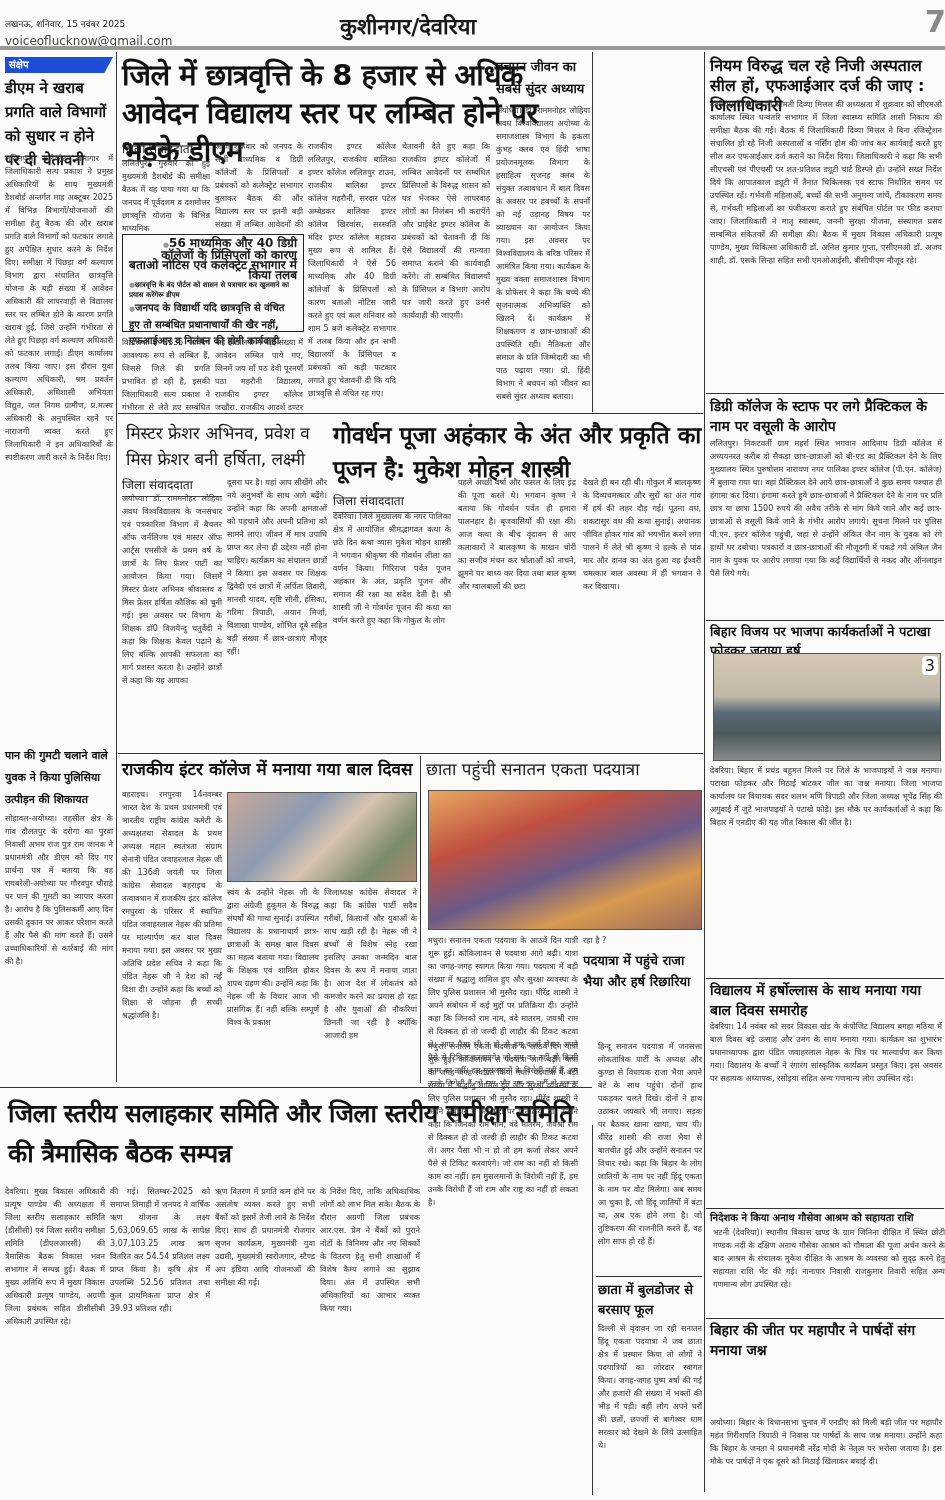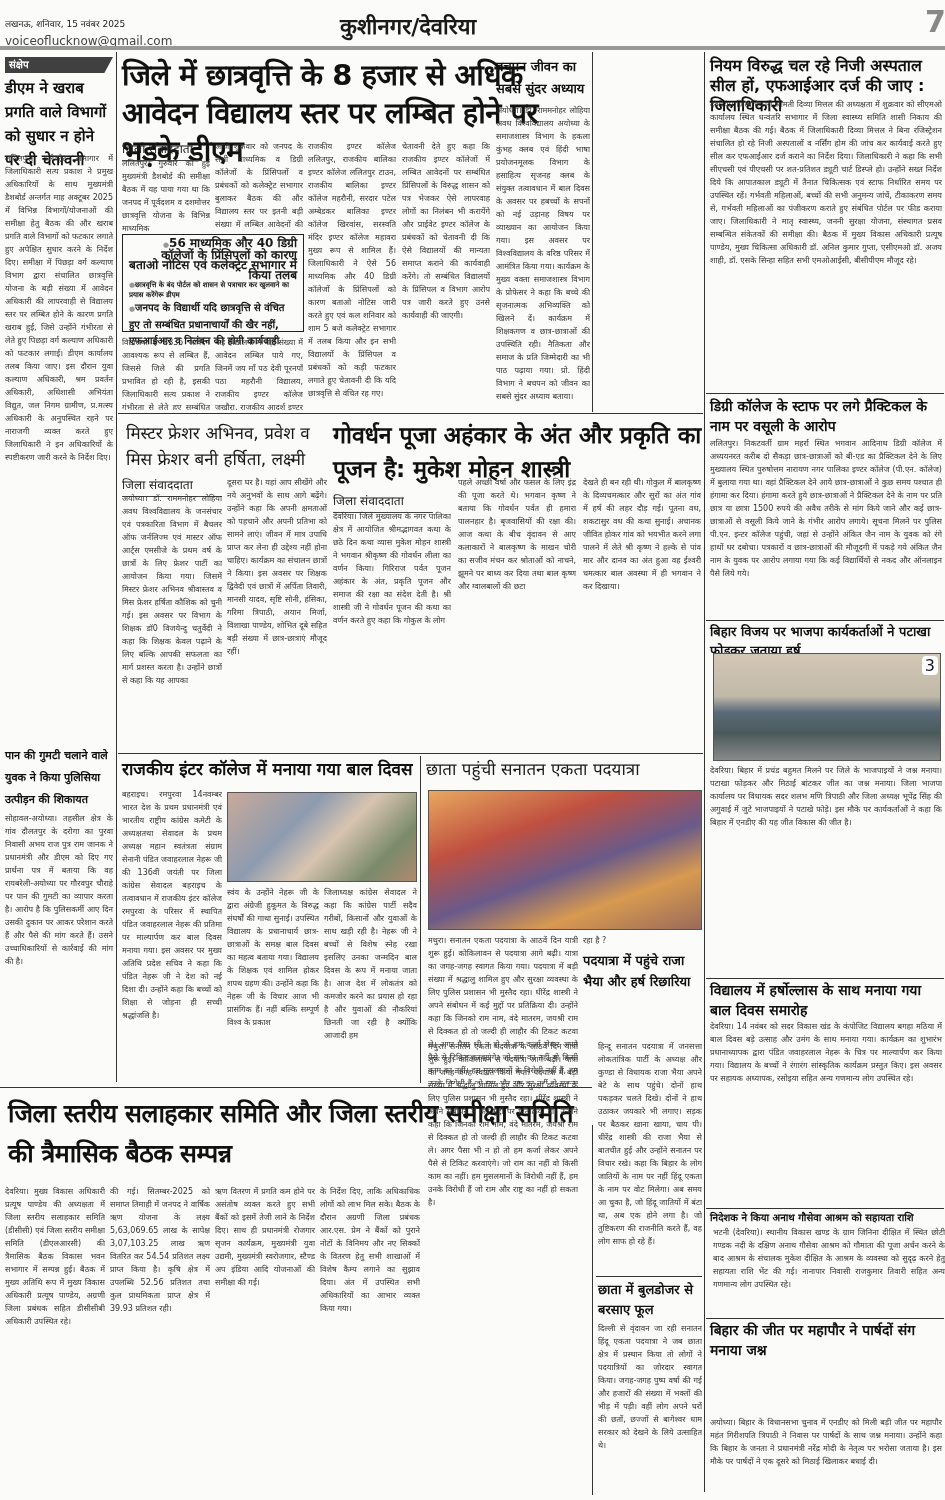--- a/index.html
+++ b/index.html
@@ -11,21 +11,21 @@
   .mh-section { left: 340px; top: 10px; font-size: 22px; font-weight: bold; font-family: "DejaVu Serif", serif; }
   .mh-brand { left: 700px; top: 6px; font-size: 26px; font-weight: bold; font-family: "DejaVu Serif", serif; }
   .mh-brand .o { color: #aaa; }
   .mh-page { left: 925px; top: 4px; font-size: 30px; font-weight: bold; color: #888; }
   .rule-top { left: 0; top: 46px; width: 945px; height: 4px; background: #999; }
   .vline { width: 1px; background: #333; }
   .hline { height: 1px; background: #333; }
   .head { font-weight: bold; font-family: "DejaVu Sans", sans-serif; line-height: 1.15; color: #111; }
   .body-txt { font-size: 8px; line-height: 13px; color: #333; text-align: justify; overflow: hidden; }
   .byline { font-size: 12px; color: #222; border-bottom: 1px solid #444; padding-bottom: 3px; }
-  .sankshep { left: 5px; top: 57px; width: 108px; height: 16px; background: #404040; color: #fff; font-size: 10px; font-weight: bold; padding-left: 4px; line-height: 16px; clip-path: polygon(0 0, 100% 0, 92% 100%, 0 100%); }
+  .sankshep { left: 5px; top: 57px; width: 108px; height: 16px; background: #1d4ed8; color: #fff; font-size: 10px; font-weight: bold; padding-left: 4px; line-height: 16px; clip-path: polygon(0 0, 100% 0, 92% 100%, 0 100%); }
   .box { border: 1px solid #222; padding: 3px 6px; }
   .box li { font-size: 10px; font-weight: bold; list-style: none; line-height: 15px; }
   .box li::before { content: "\25CF "; color: #999; font-size: 7px; }
   .photo { background: linear-gradient(135deg, #c9a99a 0%, #8d9bb0 35%, #d8c4b0 55%, #7a8a6a 80%, #b08a70 100%); border: 1px solid #555; }
   .photo2 { background: linear-gradient(160deg, #e8a860 0%, #c05040 30%, #6a5a8a 55%, #d89a50 75%, #9a6a5a 100%); border: 1px solid #555; }
   .photo3 { background: linear-gradient(180deg, #d4c8b4 0%, #c0b8a8 40%, #5a6a7a 55%, #4a5a5a 75%, #8a8a8a 100%); border: 1px solid #555; }
   .badge3 { right: 2px; top: 2px; background: #fff; font-size: 16px; padding: 0 3px; border-radius: 4px; }
 </style>
 </head>
 <body>

